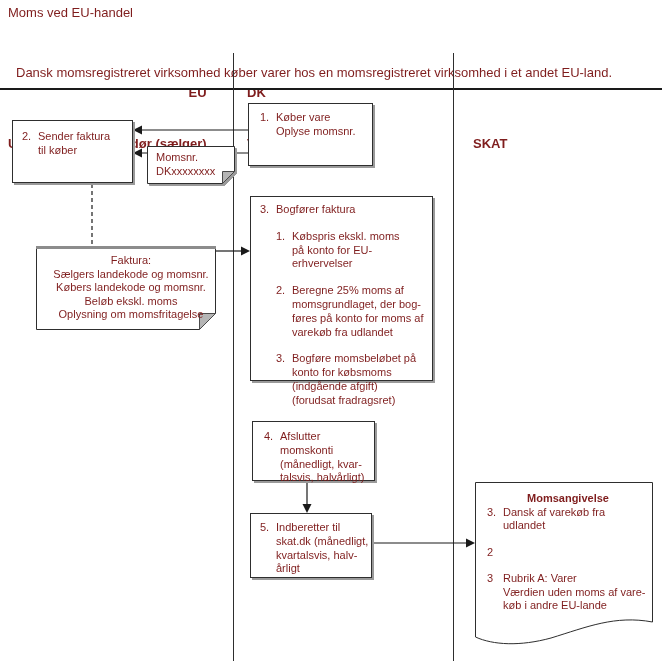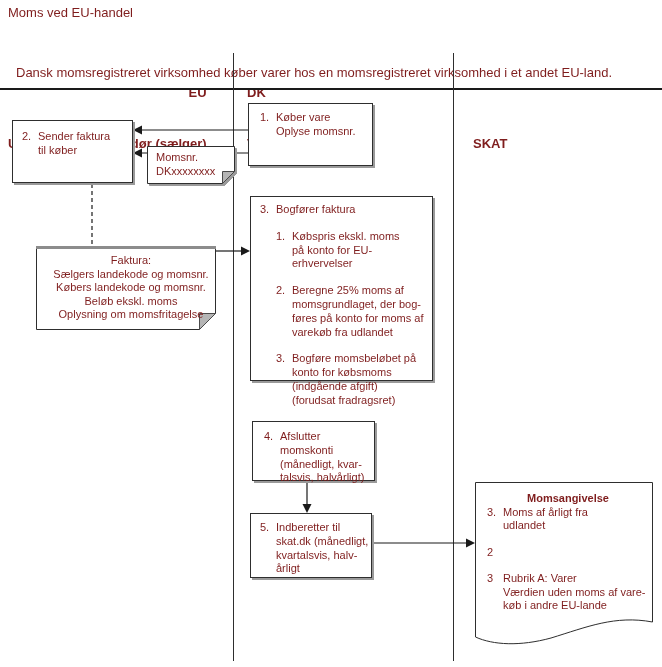--- a/index.html
+++ b/index.html
@@ -164,21 +164,21 @@
   </div>
 
   <div class="abs shape" style="left:475px;top:482px;width:178px;height:170px;">
     <svg width="178" height="170">
       <path d="M0.5,0.5 L177.5,0.5 L177.5,140 C140,133 112,145 76,156 C45,164.5 18,163 0.5,155 Z" fill="#ffffff" stroke="#2e2e2e"></path>
     </svg>
     <div class="content" style="padding:10px 4px 0 12px;">
       <div class="bold">Momsangivelse</div>
       <div class="doc-item">
         <span class="num">3.</span>
-        <span class="txt">Moms af årligt fra
+        <span class="txt">Dansk af varekøb fra
 udlandet</span>
       </div>
       <div class="doc-item gap">
         <span class="num">2</span>
       </div>
       <div class="doc-item gap">
         <span class="num">3</span>
         <span class="txt">Rubrik A: Varer
 Værdien uden moms af vare-
 køb i andre EU-lande</span>

